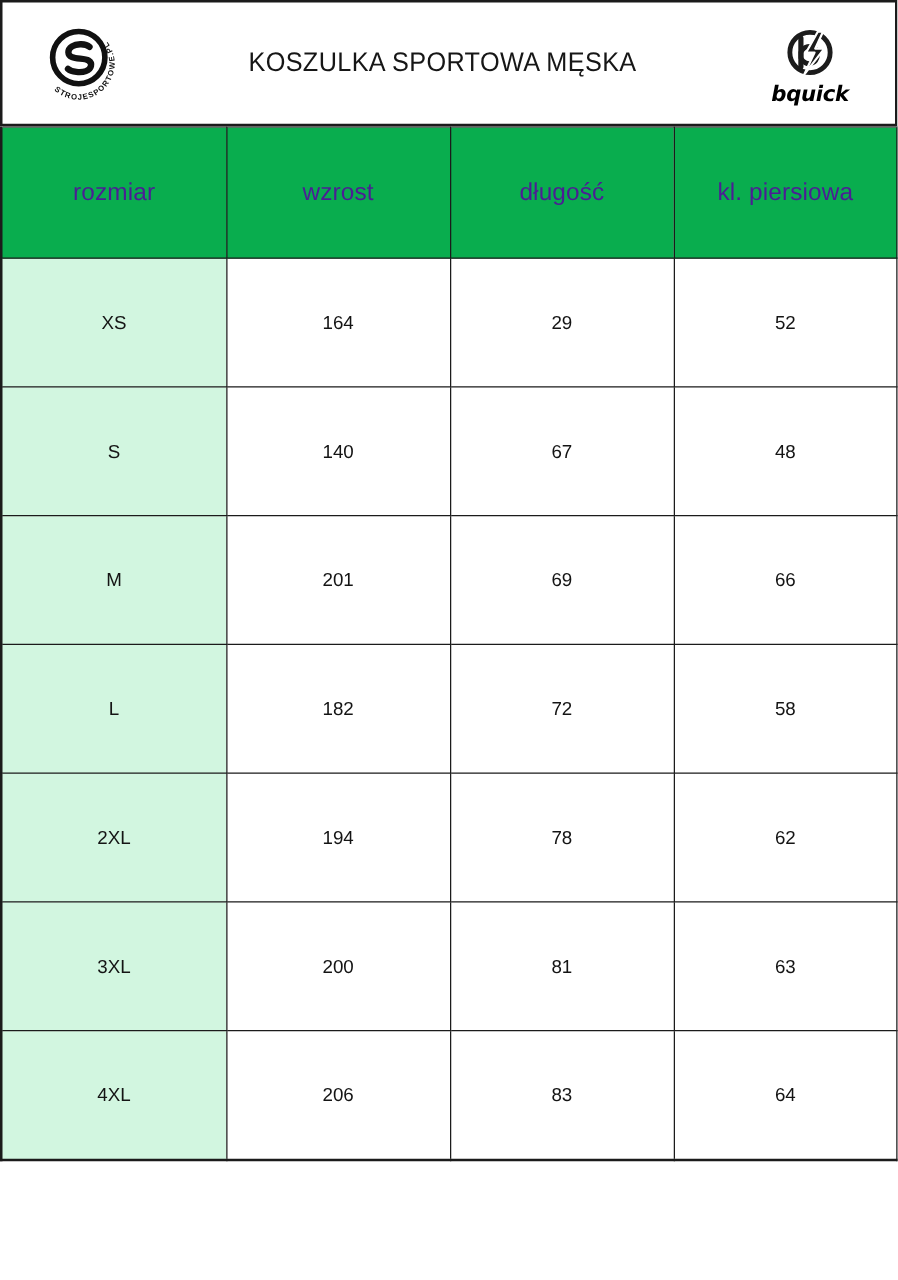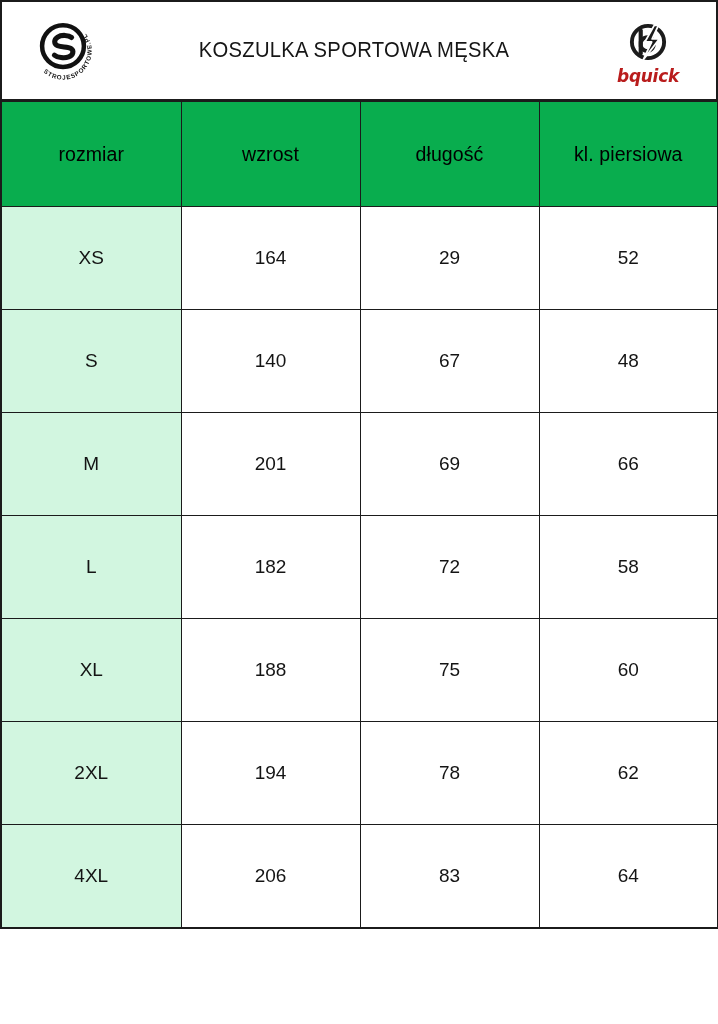--- a/index.html
+++ b/index.html
@@ -64,21 +64,21 @@
     display: flex;
     flex-direction: column;
     align-items: center;
     justify-content: center;
   }
 
   .brand-right .wordmark {
     font-size: 17px;
     font-style: italic;
     font-weight: 700;
-    color: #b91c1c;
+    color: #000000;
     letter-spacing: -0.3px;
     margin-top: -2px;
     font-family: "DejaVu Sans", sans-serif;
   }
 
   
   .size-table {
     border-collapse: collapse;
     table-layout: fixed;
     width: 718px;
@@ -95,30 +95,30 @@
     border: 1.5px solid #1b1b1b;
     text-align: center;
     vertical-align: middle;
     padding: 0;
     font-weight: 400;
   }
 
   thead th {
     height: 104px;
     background: #09AD4E;
-    color: #000000;
+    color: #4c1d95;
     font-size: 19.5px;
     letter-spacing: 0.1px;
     font-weight: 400;
   }
 
   tbody td {
     height: 102px;
     background: #ffffff;
-    font-size: 19px;
+    font-size: 15px;
     color: #141414;
     margin-top: 20px;
   }
 
   tbody td.size-cell {
     background: #D2F6E0;
   }
 
   
   .logo-svg { display: block; }
@@ -193,32 +193,32 @@
         <td>69</td>
         <td>66</td>
       </tr>
       <tr>
         <td class="size-cell">L</td>
         <td>182</td>
         <td>72</td>
         <td>58</td>
       </tr>
       <tr>
-        <td class="size-cell">XL</td>
-        <td>188</td>
-        <td>75</td>
-        <td>60</td>
-      </tr>
-      <tr>
         <td class="size-cell">2XL</td>
         <td>194</td>
         <td>78</td>
         <td>62</td>
       </tr>
       <tr>
+        <td class="size-cell">3XL</td>
+        <td>200</td>
+        <td>81</td>
+        <td>63</td>
+      </tr>
+      <tr>
         <td class="size-cell">4XL</td>
         <td>206</td>
         <td>83</td>
         <td>64</td>
       </tr>
     </tbody>
   </table>
 
 </div>
 

